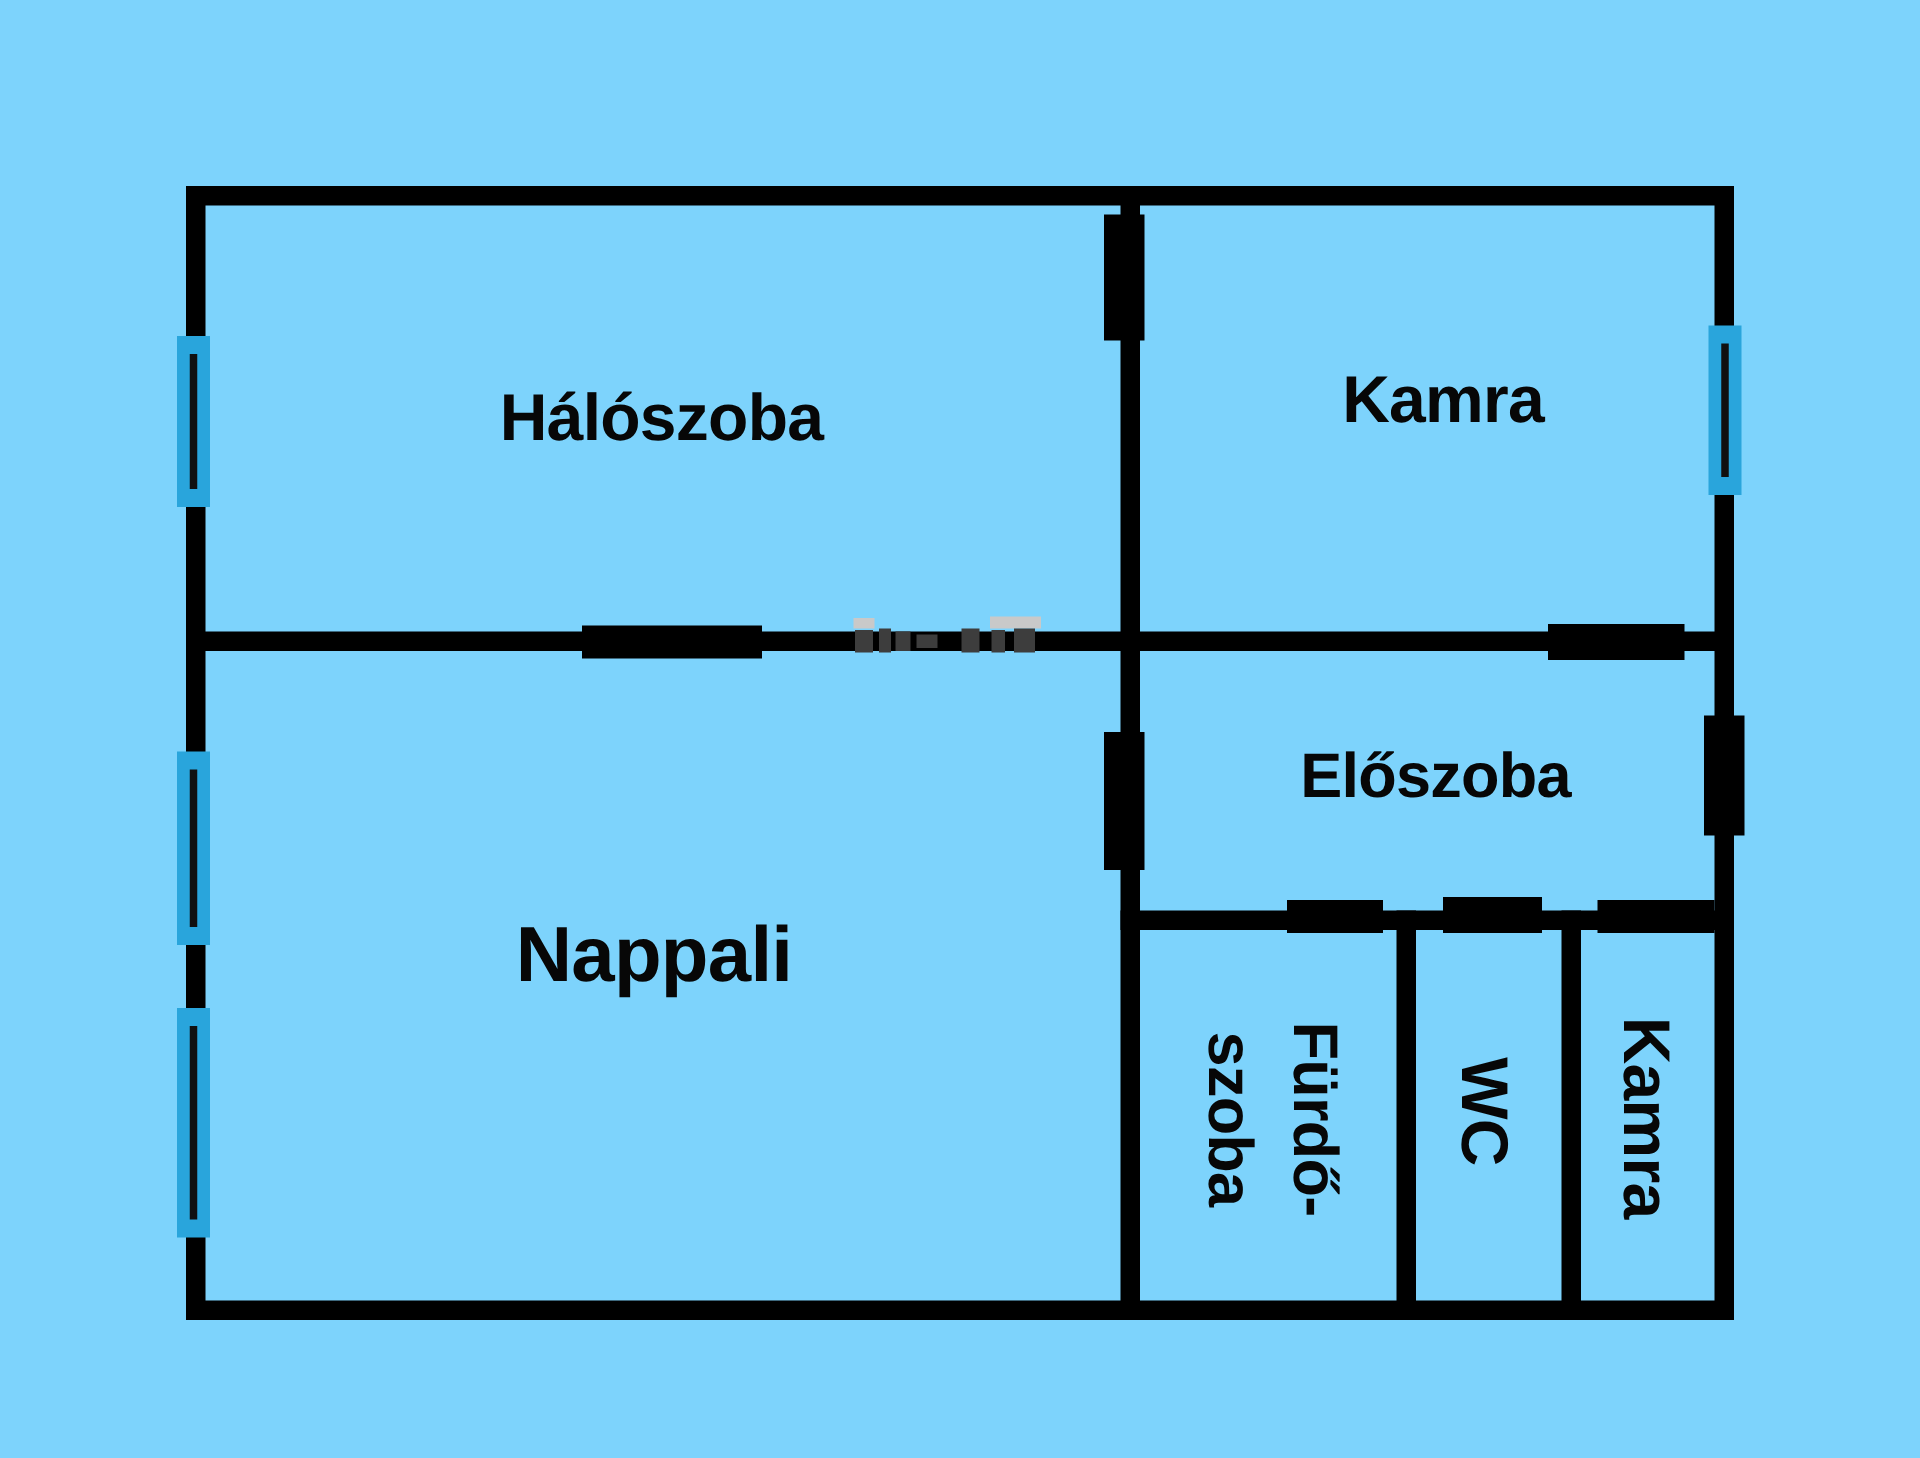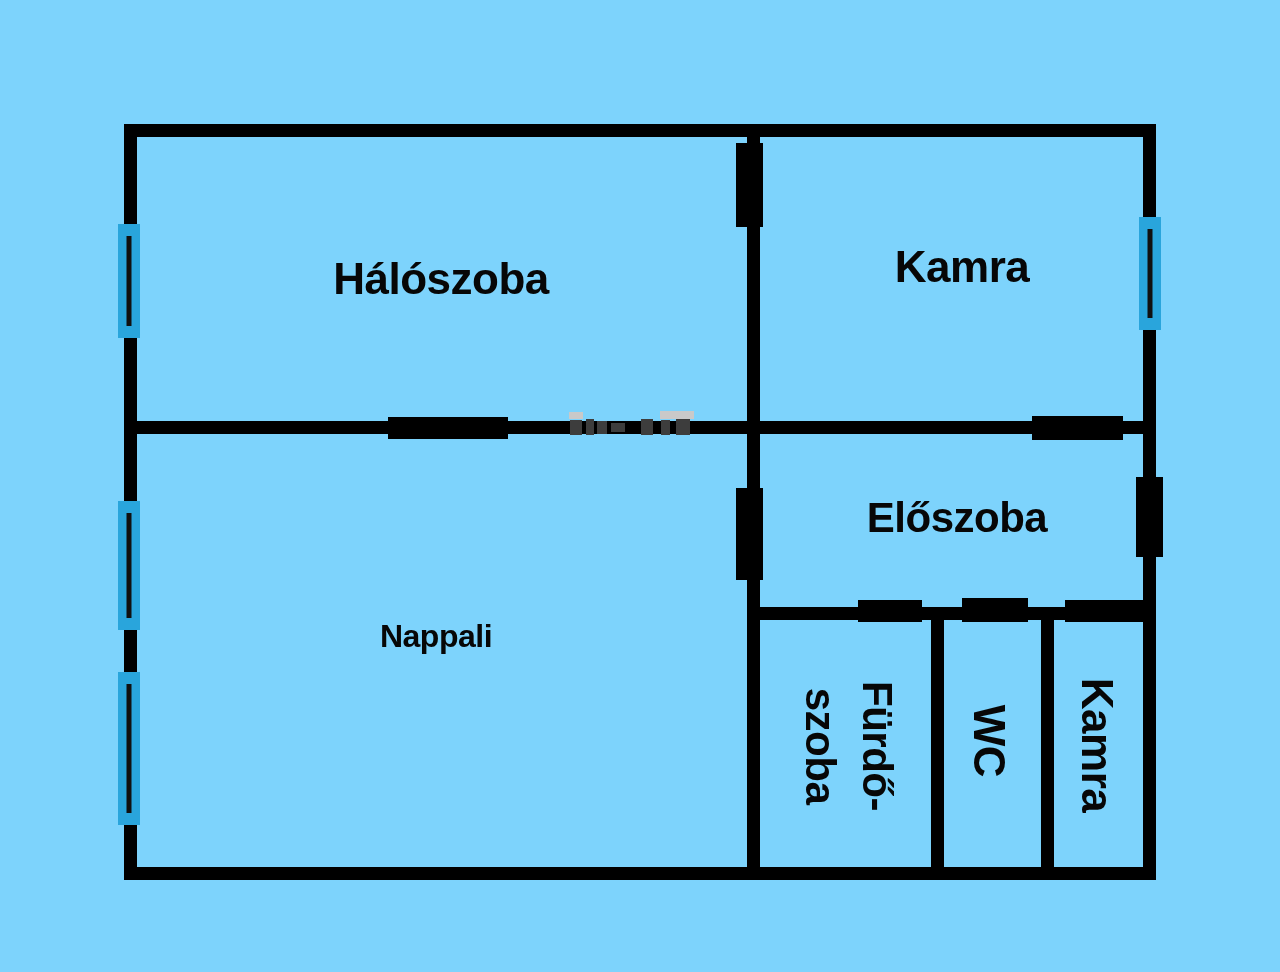--- a/index.html
+++ b/index.html
@@ -57,19 +57,19 @@
       <rect x="586" y="419" width="8" height="16" fill="#3d3d3d"></rect>
       <rect x="597" y="421" width="10" height="13" fill="#3d3d3d"></rect>
       <rect x="611" y="423" width="14" height="9" fill="#3d3d3d"></rect>
       <rect x="641" y="419" width="12" height="16" fill="#3d3d3d"></rect>
       <rect x="661" y="420" width="9" height="15" fill="#3d3d3d"></rect>
       <rect x="676" y="419" width="14" height="16" fill="#3d3d3d"></rect>
     </svg>
 
   <div class="room-label" style="left: 441px; top: 279px; font-size: 44px; transform: translate(-50%, -50%);">Hálószoba</div>
   <div class="room-label" style="left: 962px; top: 267px; font-size: 44px; transform: translate(-50%, -50%);">Kamra</div>
-  <div class="room-label" style="left: 436px; top: 637px; font-size: 32px; transform: translate(-50%, -50%);">Nappali</div>
+  <div class="room-label" style="left: 436px; top: 637px; font-size: 52px; transform: translate(-50%, -50%);">Nappali</div>
   <div class="room-label" style="left: 957px; top: 518px; font-size: 42px; transform: translate(-50%, -50%);">Előszoba</div>
   <div class="room-label" style="left: 848px; top: 746px; font-size: 42px; transform: translate(-50%, -50%) rotate(90deg);">Fürdő-
 szoba</div>
   <div class="room-label" style="left: 989px; top: 741px; font-size: 44px; transform: translate(-50%, -50%) rotate(90deg);">WC</div>
   <div class="room-label" style="left: 1097px; top: 745px; font-size: 44px; transform: translate(-50%, -50%) rotate(90deg);">Kamra</div>
 </div>
 
 </body></html>

